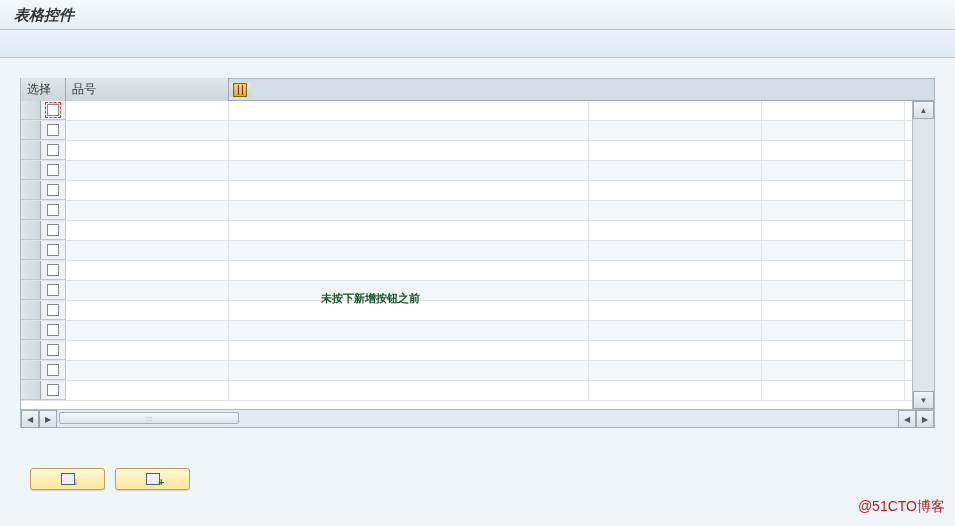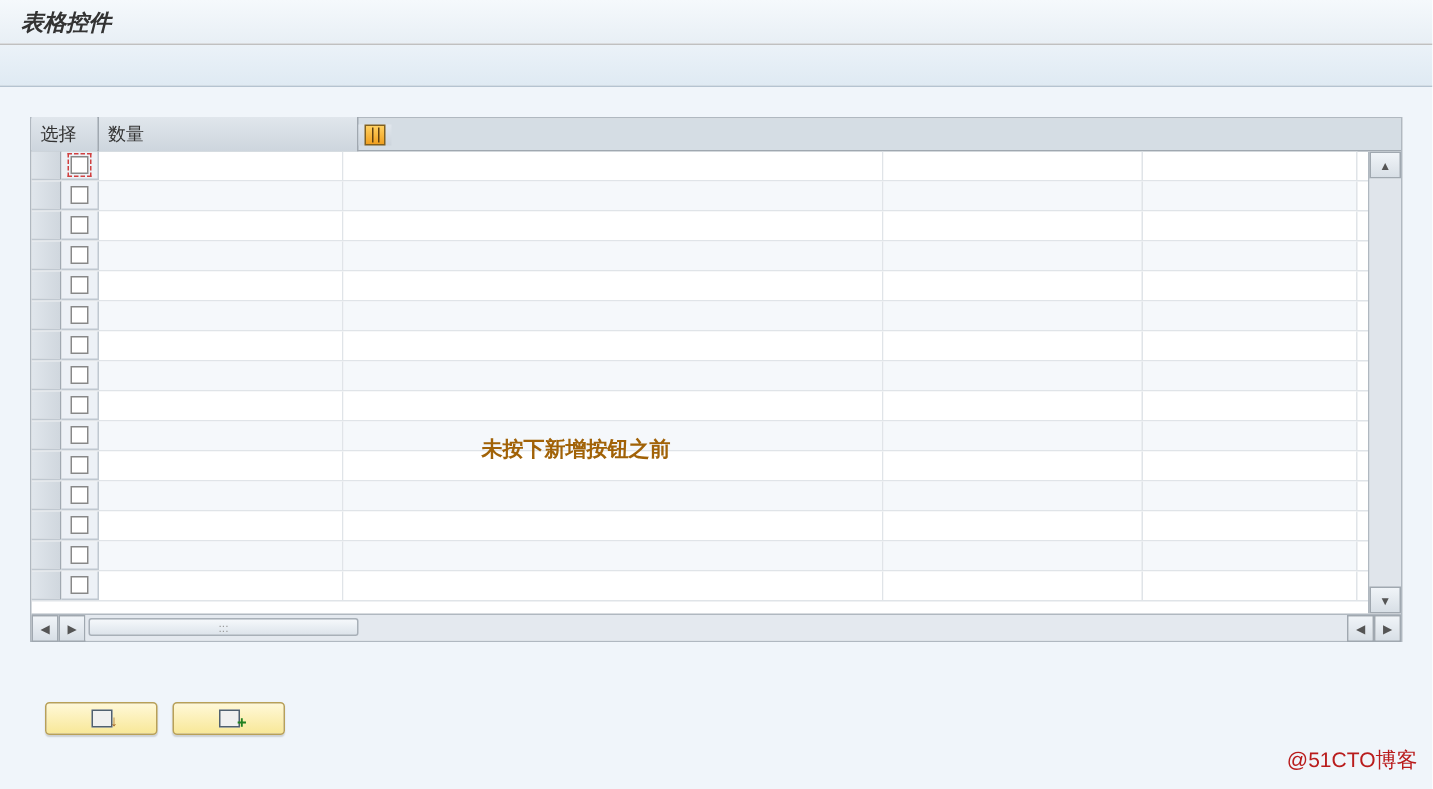--- a/index.html
+++ b/index.html
@@ -125,23 +125,23 @@
       background: #fff;
     }
     .checkbox-focused {
       outline: 1px dashed #d04040;
       outline-offset: 1px;
     }
     .overlay-text {
       position: absolute;
       left: 300px;
       top: 190px;
-      font-size: 14px;
+      font-size: 11px;
       font-weight: bold;
-      color: #a16207;
+      color: #14532d;
       z-index: 10;
     }
     .vscroll {
       width: 22px;
       background: #e4e9ef;
       border-left: 1px solid #b0b8c0;
       display: flex;
       flex-direction: column;
     }
     .scroll-btn {
@@ -237,21 +237,21 @@
 <div class="title-bar">
   <span class="title-text">表格控件</span>
 </div>
 <div class="toolbar-strip"></div>
 
 <div class="content-area">
   <div class="table-panel">
 
     <div class="table-header-row">
       <div class="col-header col-select">选择</div>
-      <div class="col-header col-qty">数量</div>
+      <div class="col-header col-itemno">品号</div>
       <div class="col-config">
         <div class="config-icon"></div>
       </div>
     </div>
 
     <div class="table-body">
       <div class="rows-container" id="rows-container">
         <div class="overlay-text">未按下新增按钮之前</div>
       <div class="data-row">
             <div class="row-handle"></div>

